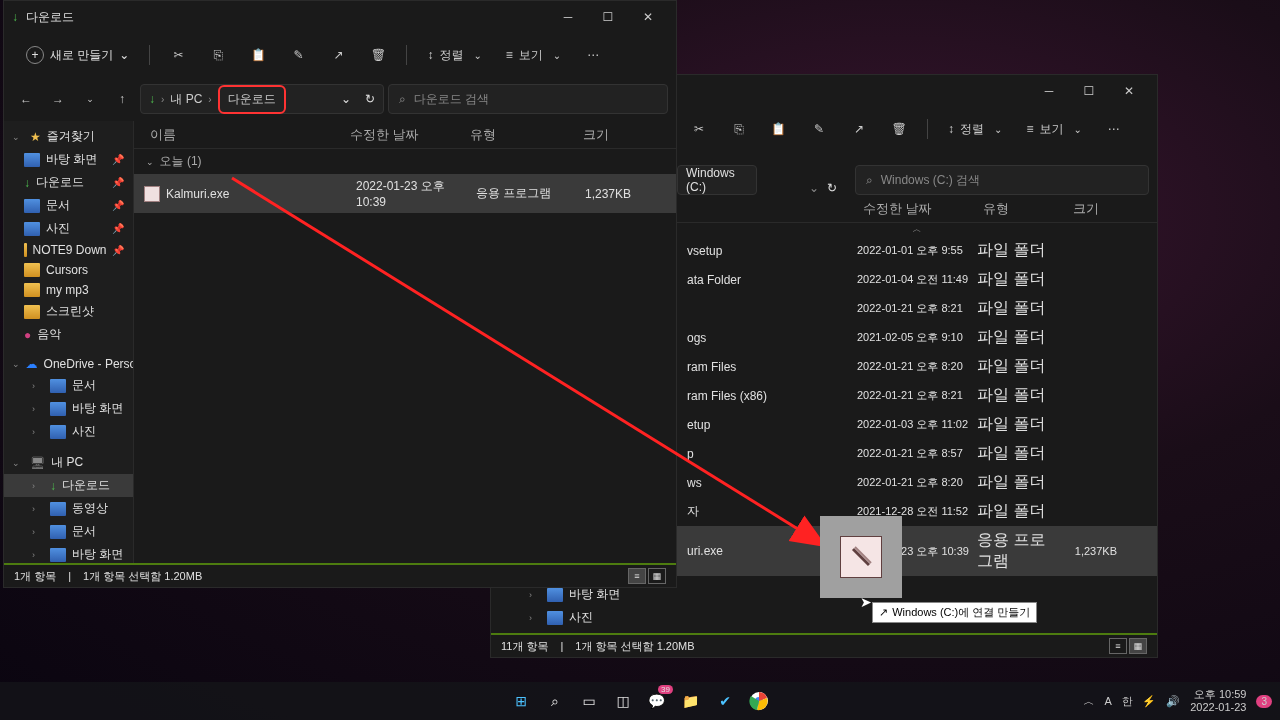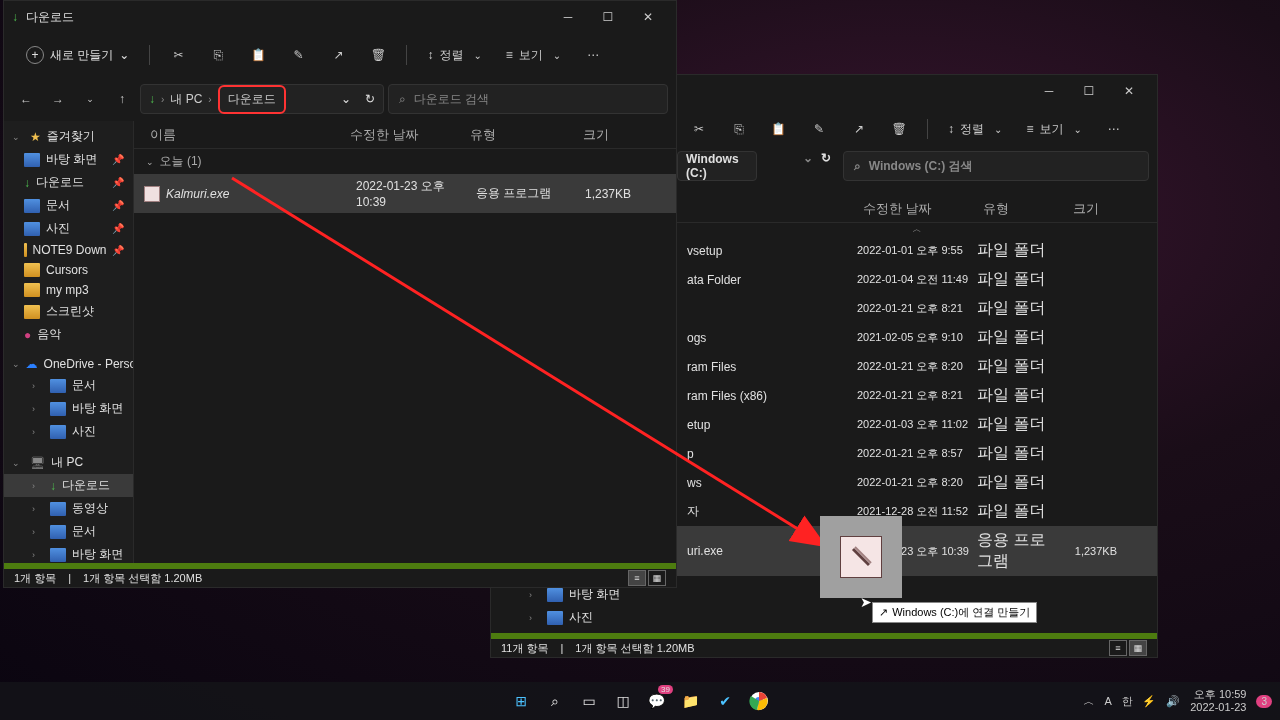--- a/index.html
+++ b/index.html
@@ -55,26 +55,26 @@
 .col { padding: 0 8px; color: #aaa; font-size: 13px; }
 .col-name { width: 200px; }
 .col-date { width: 120px; }
 .col-type { width: 95px; }
 .col-size { width: 60px; text-align: right; }
 
 .group-header { padding: 4px 12px; color: #aaa; display: flex; align-items: center; gap: 6px; }
 .file-row { display: flex; align-items: center; padding: 4px 10px; }
 .file-row.selected { background: #3a3a3a; }
 .file-icon { width: 16px; height: 16px; margin-right: 6px; background: #f0e0e0; border: 1px solid #a08080; }
-.file-name { width: 190px; font-style: italic; }
+.file-name { width: 190px; }
 .file-date { width: 120px; }
 .file-type { width: 95px; }
 .file-size { width: 60px; text-align: right; }
 
-.statusbar { height: 24px; display: flex; align-items: center; padding: 0 10px; gap: 12px; border-top: 6px solid #4d7c0f; font-size: 11px; }
+.statusbar { height: 24px; display: flex; align-items: center; padding: 0 10px; gap: 12px; border-top: 2px solid #4d7c0f; font-size: 11px; }
 .statusbar .views { margin-left: auto; display: flex; gap: 2px; }
 .viewbtn { width: 18px; height: 16px; border: 1px solid #666; display: flex; align-items: center; justify-content: center; font-size: 9px; }
 .viewbtn.active { background: #444; }
 .w2-main { flex: 1; }
 .w2-row { display: flex; align-items: center; padding: 4px 10px; }
 .w2-row.selected { background: #3a3a3a; }
 .w2-name { width: 170px; }
 .w2-date { width: 120px; font-size: 11px; }
 .w2-type { width: 80px; font-size: 16px; }
 .w2-size { width: 60px; text-align: right; font-size: 11px; }
@@ -94,21 +94,21 @@
 
 .taskbar { position: absolute; bottom: 0; left: 0; right: 0; height: 38px; background: rgba(20,20,25,0.85); display: flex; align-items: center; justify-content: center; z-index: 20; }
 .tb-center { display: flex; gap: 6px; align-items: center; }
 .tb-icon { width: 28px; height: 28px; border-radius: 4px; display: flex; align-items: center; justify-content: center; font-size: 14px; }
 .tb-right { position: absolute; right: 8px; display: flex; align-items: center; gap: 10px; font-size: 11px; color: #ccc; }
 .tb-time { text-align: right; line-height: 1.2; }
 
 .separator { width: 1px; height: 20px; background: #444; margin: 0 6px; }
 
 .w2-breadcrumb { height: 30px; background: #222; border: 1px solid #333; border-radius: 4px; display: flex; align-items: center; padding: 0 8px; gap: 6px; position: relative; margin-right: 6px; }
-.w2-nav-area { display: flex; align-items: flex-start; padding: 0 8px; gap: 12px; height: 44px; font-weight: bold; }
+.w2-nav-area { display: flex; align-items: flex-end; padding: 0 8px; gap: 18px; height: 44px; }
 </style>
 </head>
 <body>
 
 <div class="window window2">
   <div class="titlebar">
     <span class="titlebar-title"></span>
     <div class="winctrl">
       <div class="winbtn">─</div>
       <div class="winbtn">☐</div>

